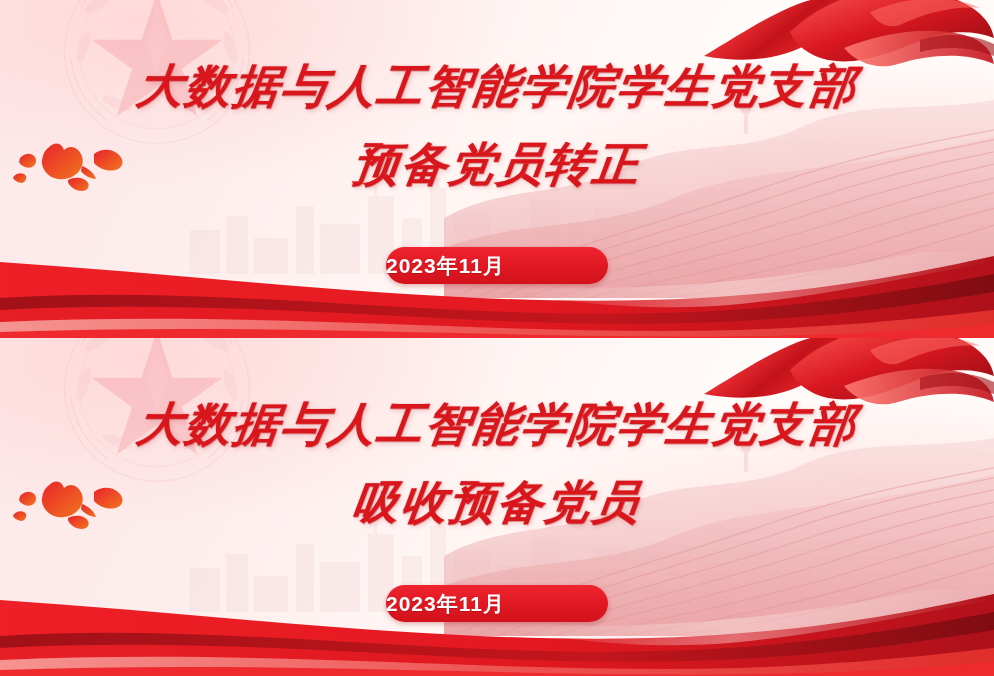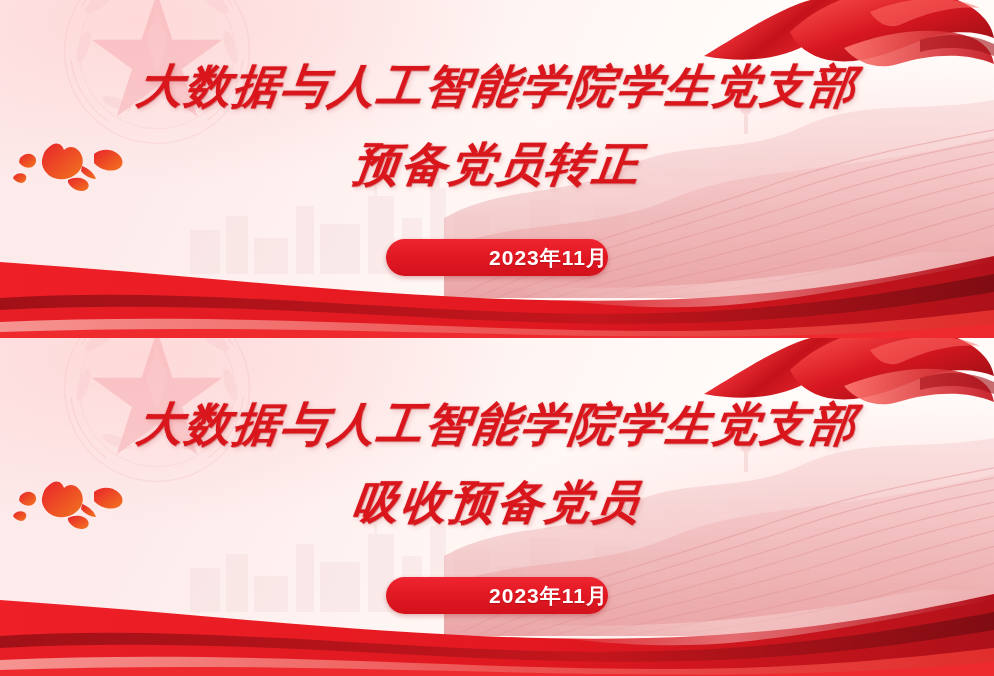--- a/index.html
+++ b/index.html
@@ -57,28 +57,28 @@
        1px 1px 0 rgba(166,14,18,.30),
        2px 2px 5px rgba(170,20,24,.20);
     letter-spacing:2px;
   }
   .tline-1{top:56px;font-size:46px;transform:skewX(-7deg);}
   .tline-2{top:134px;font-size:46px;transform:skewX(-7deg);}
 
   
   .badge{
     position:absolute;left:50%;transform:translateX(-50%);
-    top:239px;
+    top:247px;
     min-width:222px;height:37px;line-height:37px;
     border-radius:19px;
     background:linear-gradient(180deg,#ef2430 0%,#e01822 52%,#d2121c 100%);
     box-shadow:0 2px 5px rgba(150,10,15,.30);
     color:#ffffff;
     font-size:21px;font-weight:bold;letter-spacing:1px;
-    text-align:right;
+    text-align:left;
     font-family:"Liberation Sans","DejaVu Sans",sans-serif;
     text-shadow:0 1px 1px rgba(130,8,12,.35);
   }
 </style>
 </head>
 <body>
 
 <div id="stage">
 
   <div class="banner b1">

